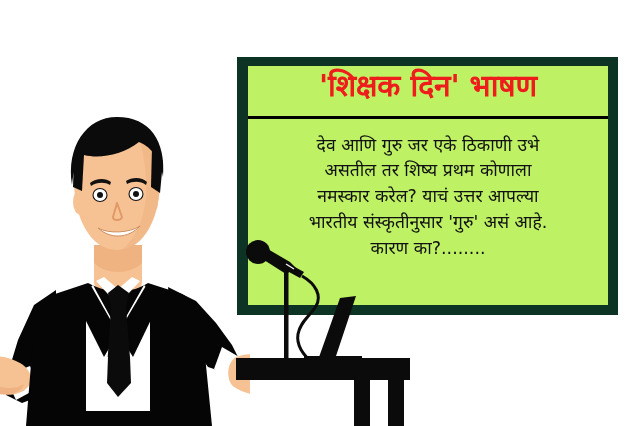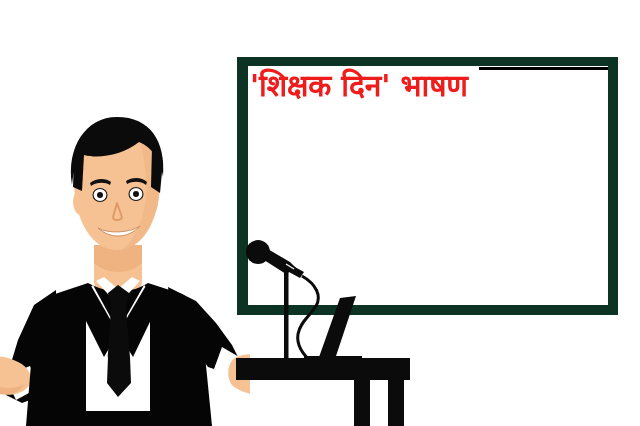--- a/index.html
+++ b/index.html
@@ -26,24 +26,24 @@
     width: 381px;
     height: 258px;
     background: #0d3324;
     box-sizing: border-box;
     padding: 9px 10px 10px 11px;
     z-index: 5;
   }
   #board-inner {
     width: 100%;
     height: 100%;
-    background: #ffffff;
+    background: #bef264;
     box-sizing: border-box;
     display: flex;
-    flex-direction: row;
+    flex-direction: column;
     gap: 9px;
   }
   #board-title {
     color: #ef1c1c;
     font-family: "DejaVu Sans", sans-serif;
     font-weight: bold;
     font-size: 30px;
     line-height: 1.05;
     text-align: center;
     padding: 4px 2px 4px 2px;
@@ -100,20 +100,27 @@
 </style>
 </head>
 <body>
 
 <div id="stage">
 
   <div id="board">
     <div id="board-inner">
       <div id="board-title">'शिक्षक दिन' भाषण</div>
       <div id="title-rule"></div>
+      <div id="board-body">
+        <div>देव आणि गुरु जर एके ठिकाणी उभे</div>
+        <div>असतील तर शिष्य प्रथम कोणाला</div>
+        <div>नमस्कार करेल? याचं उत्तर आपल्या</div>
+        <div>भारतीय संस्कृतीनुसार 'गुरु' असं आहे.</div>
+        <div>कारण का?........</div>
+      </div>
     </div>
   </div>
 
   <div id="presenter">
     <svg width="250" height="331" viewBox="0 0 250 331" xmlns="http://www.w3.org/2000/svg">
 
       <path d="M56 195 L34 210 L18 245 L8 278 L6 300 L22 308 L38 302 L44 272 L56 240 Z" fill="#050505"></path>
 
       <path d="M168 192 L196 206 L216 228 L232 250 L240 266 L226 278 L208 272 L192 250 L172 230 Z" fill="#050505"></path>
 

